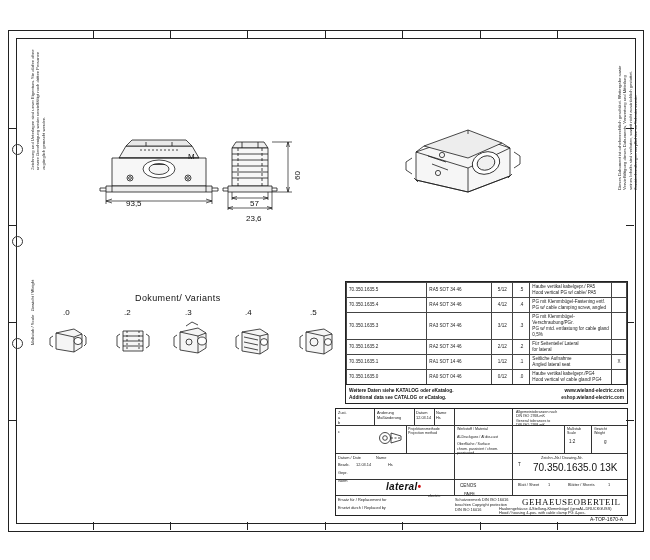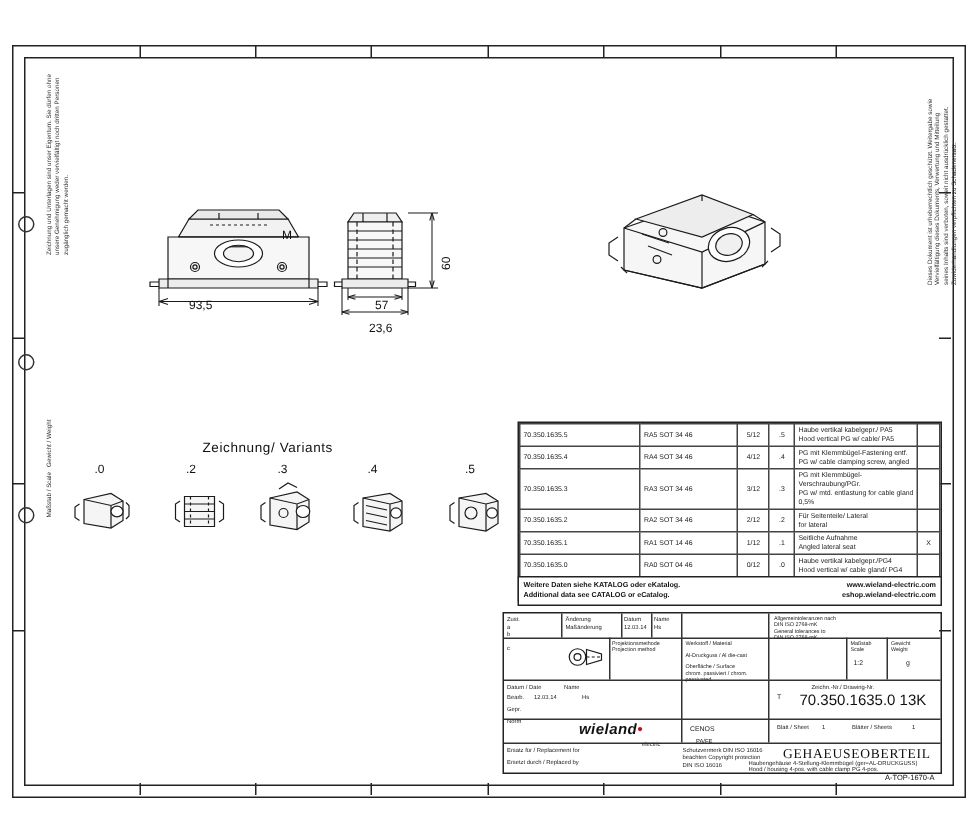--- a/index.html
+++ b/index.html
@@ -205,21 +205,21 @@
 
         <path d="M18 62 L70 74 L112 58"></path>
         <path d="M16 60 L20 64 M114 56 L110 60"></path>
 
         <path d="M14 40 L8 44 L8 52 L14 56"></path>
         <path d="M116 34 L122 38 L122 46 L116 50"></path>
       </g>
     </svg>
   </div>
 
-  <div class="variants-title" style="left:135px;top:293px;">Zeichnung/ Variants</div>
+  <div class="variants-title" style="left:135px;top:293px;">Dokument/ Variants</div>
 
   <div class="dwg" style="left:48px;top:325px;">
     <svg width="40" height="32" viewBox="0 0 40 32">
       <g fill="none" stroke="#1b1b1b" stroke-width="0.8">
         <path d="M8 8 L26 4 L34 9 L34 22 L26 27 L8 24 Z" fill="#f5f5f5"></path>
         <path d="M8 8 L26 12 L34 9 M26 12 L26 27"></path>
         <ellipse cx="30" cy="16" rx="4" ry="3.6" fill="#fff"></ellipse>
         <path d="M5 11 L2 13 L2 20 L5 22"></path>
         <path d="M36 10 L38 12 L38 19 L36 21"></path>
       </g>
@@ -433,21 +433,21 @@
     <div class="tb-xs" style="left:182px;top:73px;">Blatt / Sheet</div>
     <div class="tb-xs" style="left:212px;top:73px;">1</div>
     <div class="tb-xs" style="left:232px;top:73px;">Blätter / Sheets</div>
     <div class="tb-xs" style="left:272px;top:73px;">1</div>
 
     <div class="tb-big" style="left:186px;top:88px;">GEHAEUSEOBERTEIL</div>
     <div class="tb-xs" style="left:163px;top:97px;">Haubengehäuse 4-Stellung-Klemmbügel (ger=AL-DRUCKGUSS)</div>
     <div class="tb-xs" style="left:163px;top:101px;">Hood / housing 4-pos. with cable clamp PG 4-pos.</div>
 
     <div class="logo" style="left:50px;top:72px;">
-      <span>wieland</span><span class="dot">•</span>
+      <span>lateral</span><span class="dot">•</span>
     </div>
     <div class="tb-xs" style="left:92px;top:84px;">electric</div>
 
     <div class="tb-sm" style="left:124px;top:74px;">CENOS</div>
     <div class="tb-xs" style="left:128px;top:82px;">PA/FE</div>
 
     <div class="tb-xs" style="left:2px;top:88px;">Ersatz für / Replacement for</div>
     <div class="tb-xs" style="left:2px;top:96px;">Ersetzt durch / Replaced by</div>
     <div class="tb-xs" style="left:119px;top:88px;width:54px;">Schutzvermerk DIN ISO 16016 beachten
 Copyright protection DIN ISO 16016</div>

